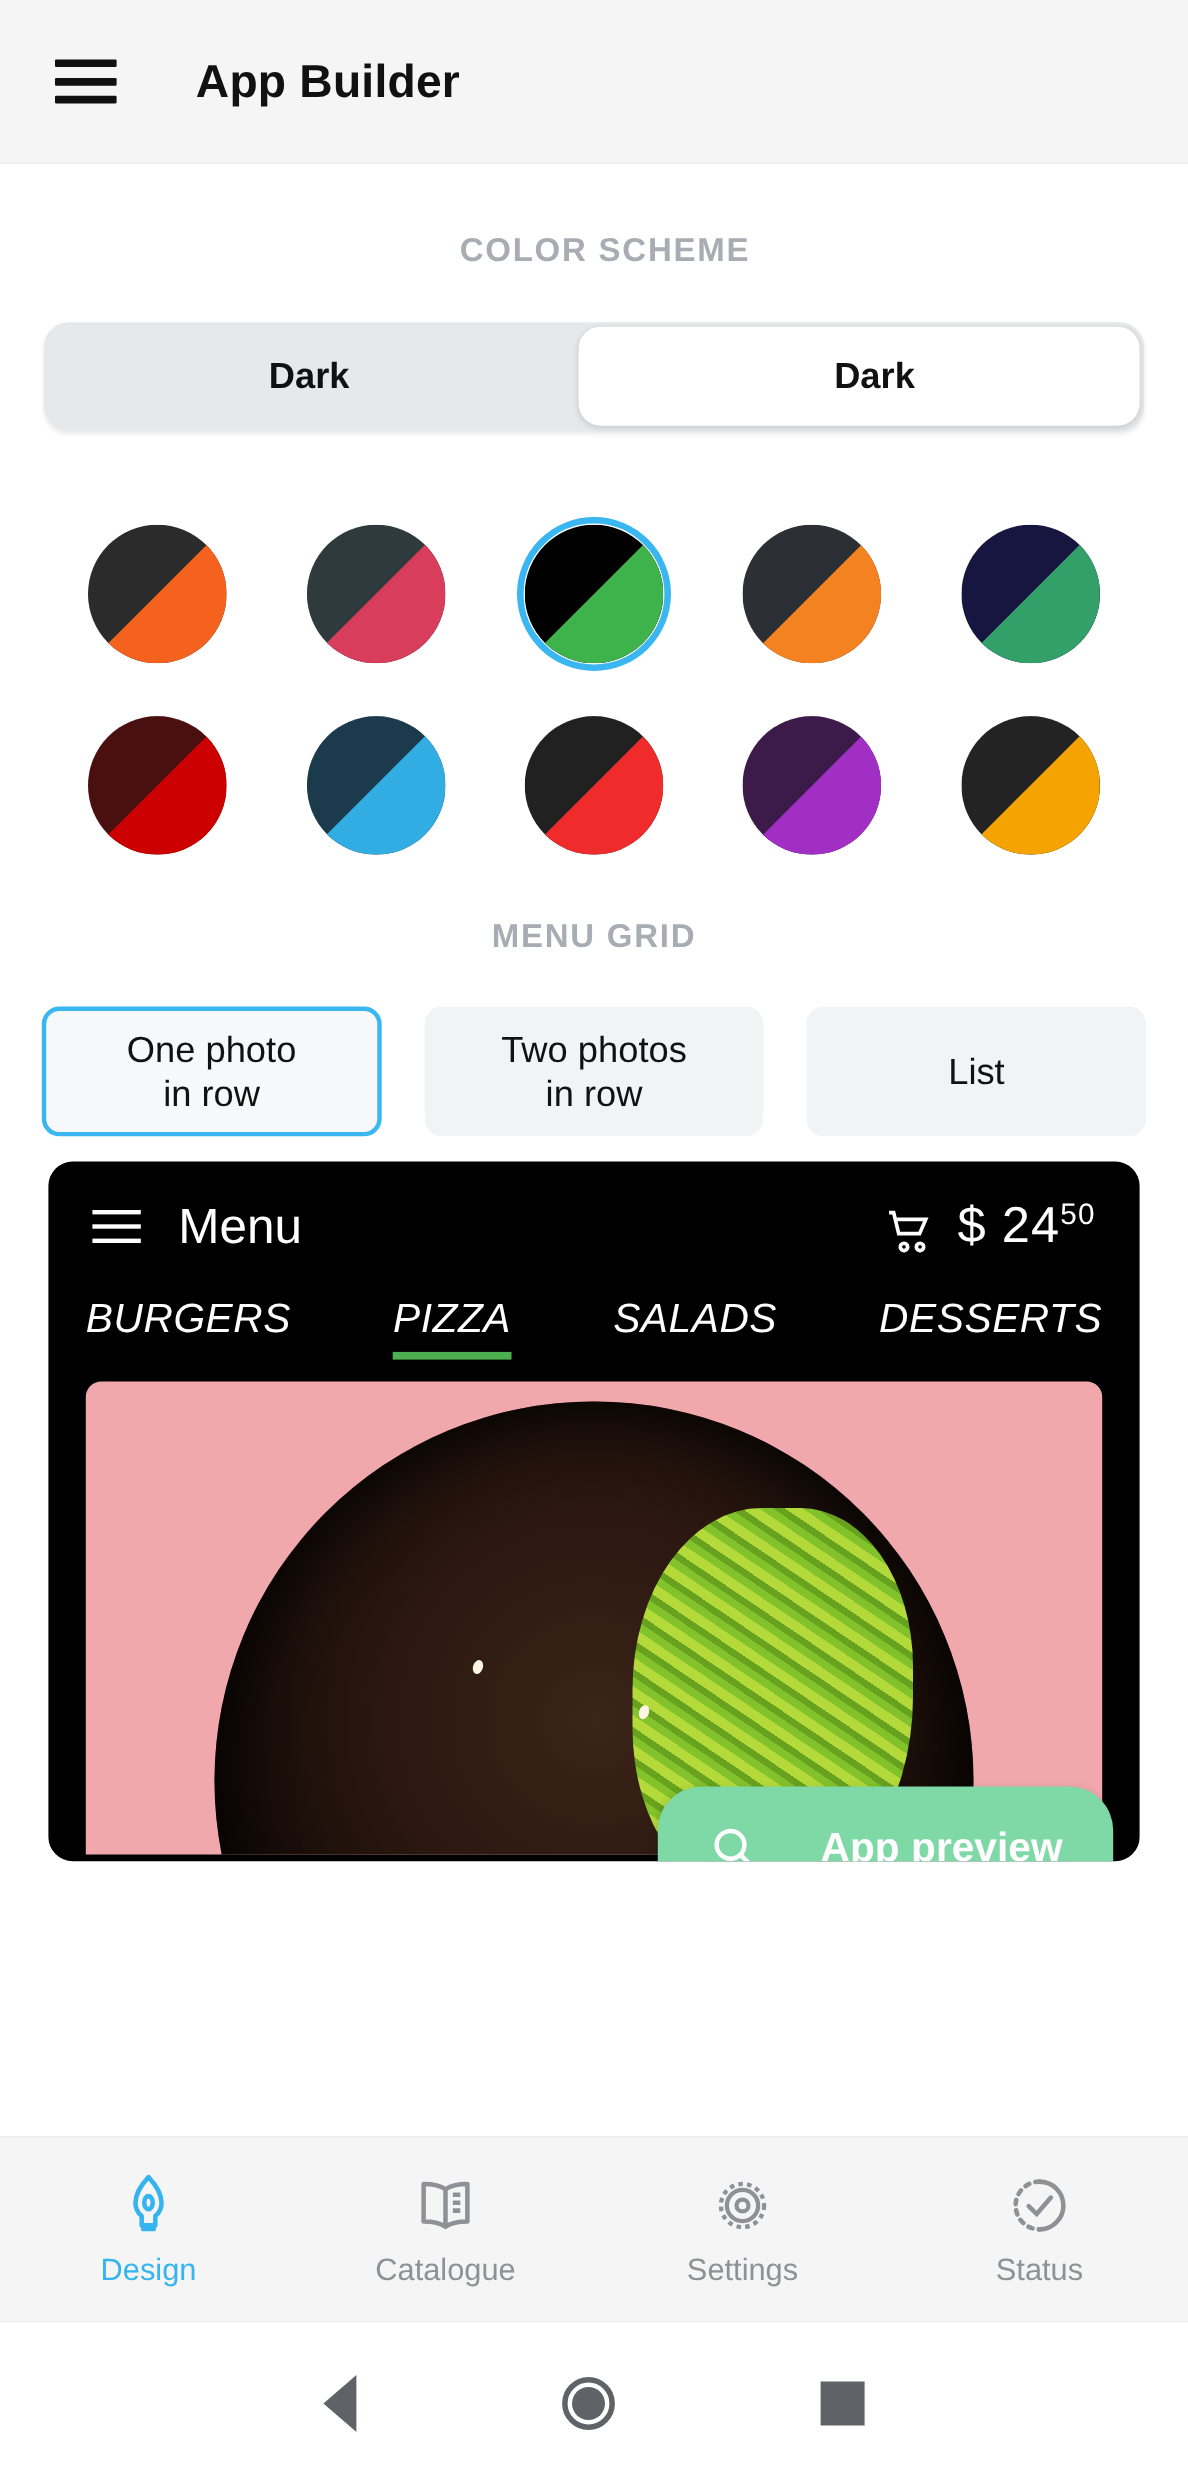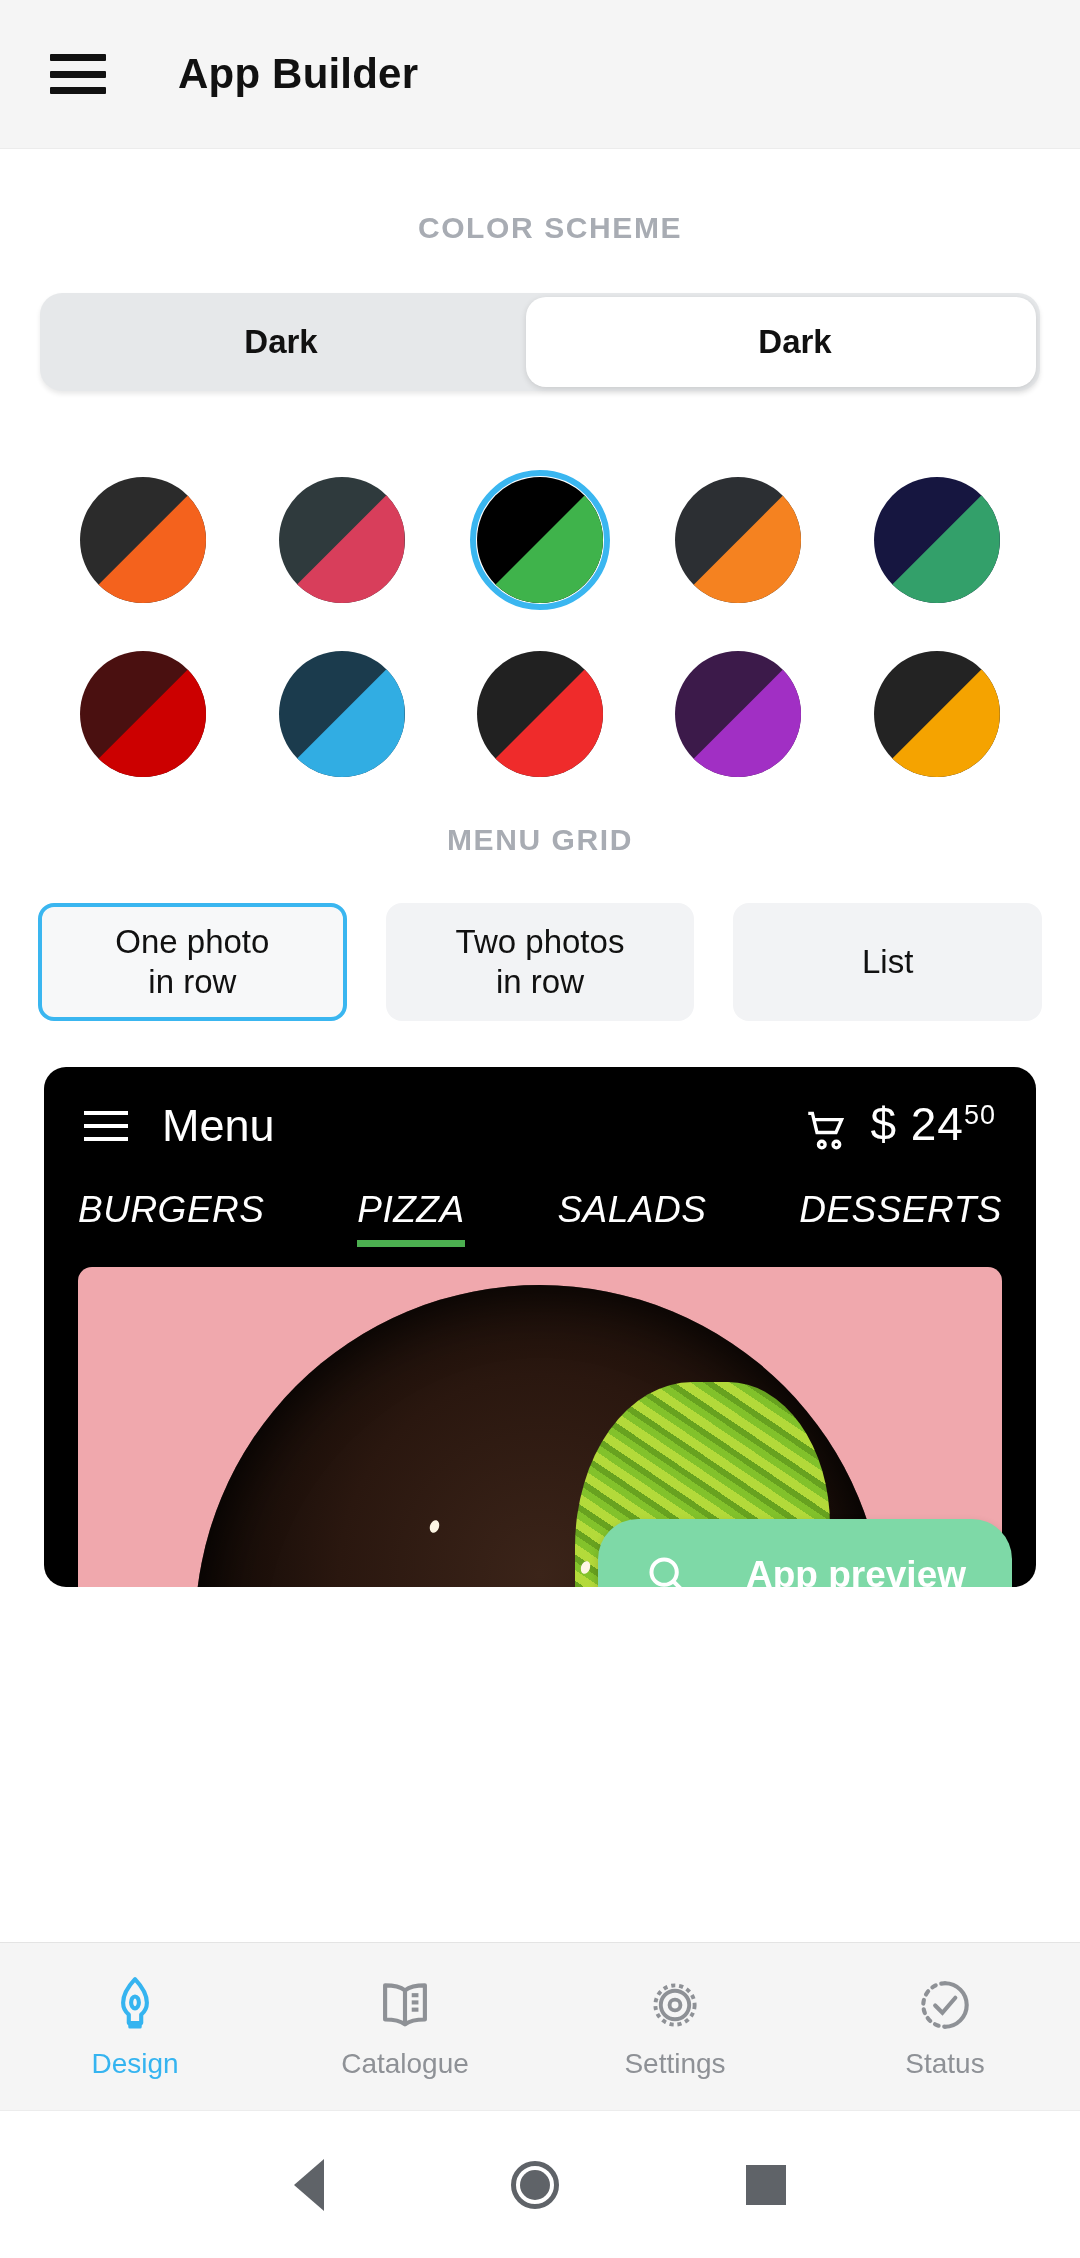--- a/index.html
+++ b/index.html
@@ -214,35 +214,35 @@
       <div class="swatch">
           <div class="half-a" style="background: rgb(60, 26, 74);"></div>
           <div class="half-b" style="background: rgb(161, 47, 196);"></div>
         </div>
       <div class="swatch">
           <div class="half-a" style="background: rgb(35, 35, 35);"></div>
           <div class="half-b" style="background: rgb(245, 163, 0);"></div>
         </div>
     </div>
 
-    <div class="section-label" style="margin-top:46px;">MENU GRID</div>
+    <div class="section-label" style="margin-top:58px;">MENU GRID</div>
 
     <div class="grid-options" style="margin-top:46px;">
       <div class="grid-opt selected">
         <span><span>One photo</span><br><span>in row</span></span>
       </div>
       <div class="grid-opt">
         <span><span>Two photos</span><br><span>in row</span></span>
       </div>
       <div class="grid-opt">
         <span>List</span>
       </div>
     </div>
 
-    <div class="preview" style="margin-top:46px; height:520px;">
+    <div class="preview" style="margin-top:23px; height:636px;">
 
       <div class="pv-bar">
         <div class="pv-ham">
           <span></span>
           <span></span>
           <span></span>
         </div>
         <div class="pv-title">Menu</div>
         <div class="pv-cart">
           <svg class="cart-svg" viewBox="0 0 24 24" fill="none" stroke="#fff" stroke-width="1.6">

